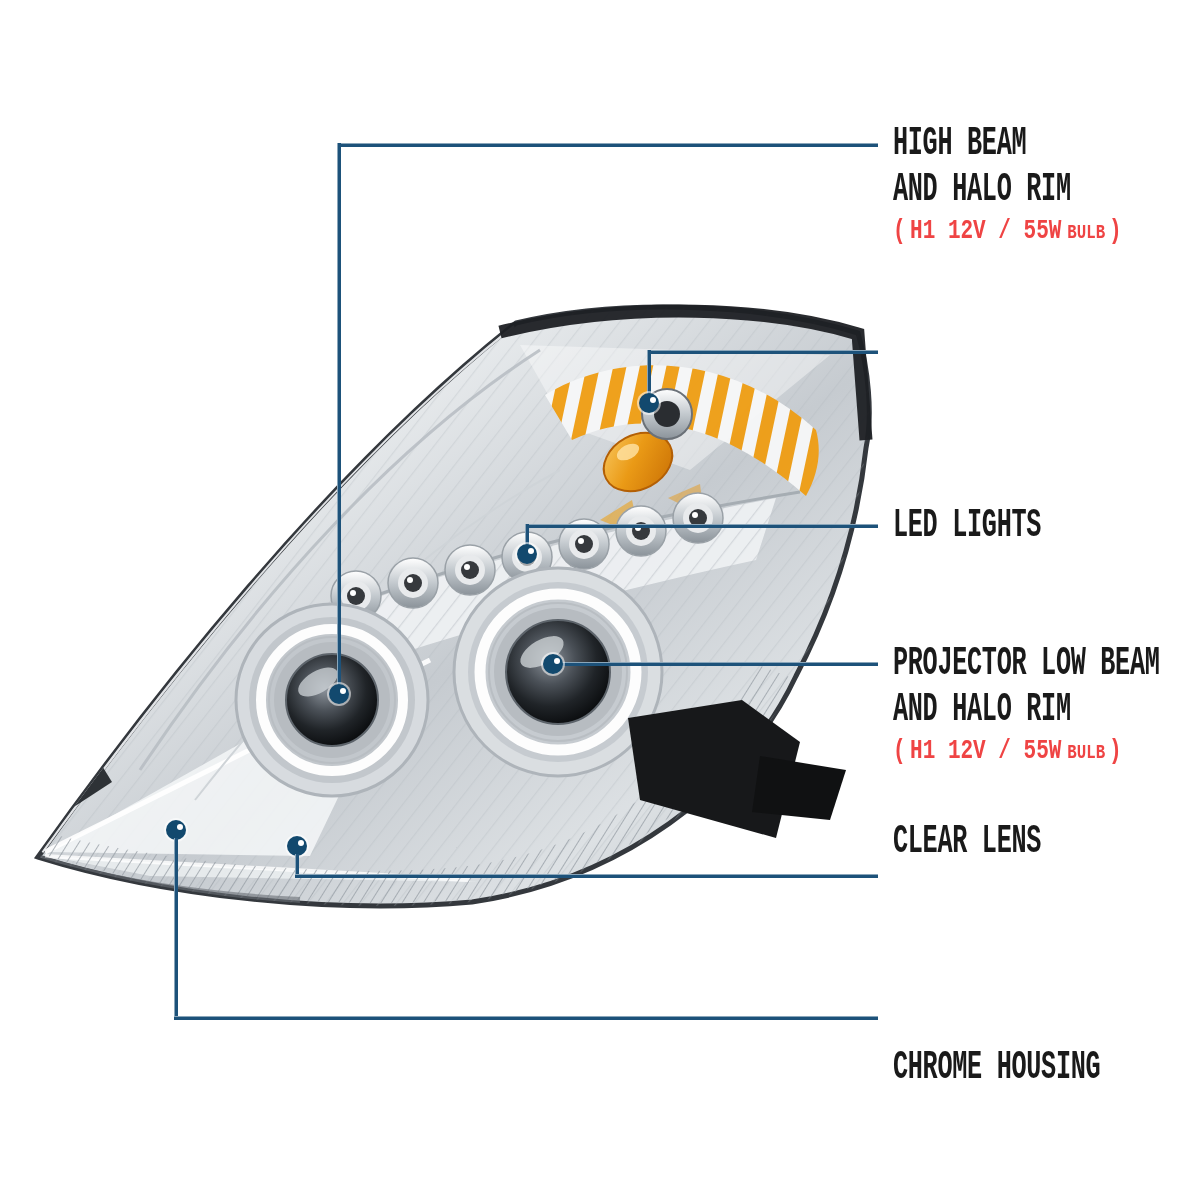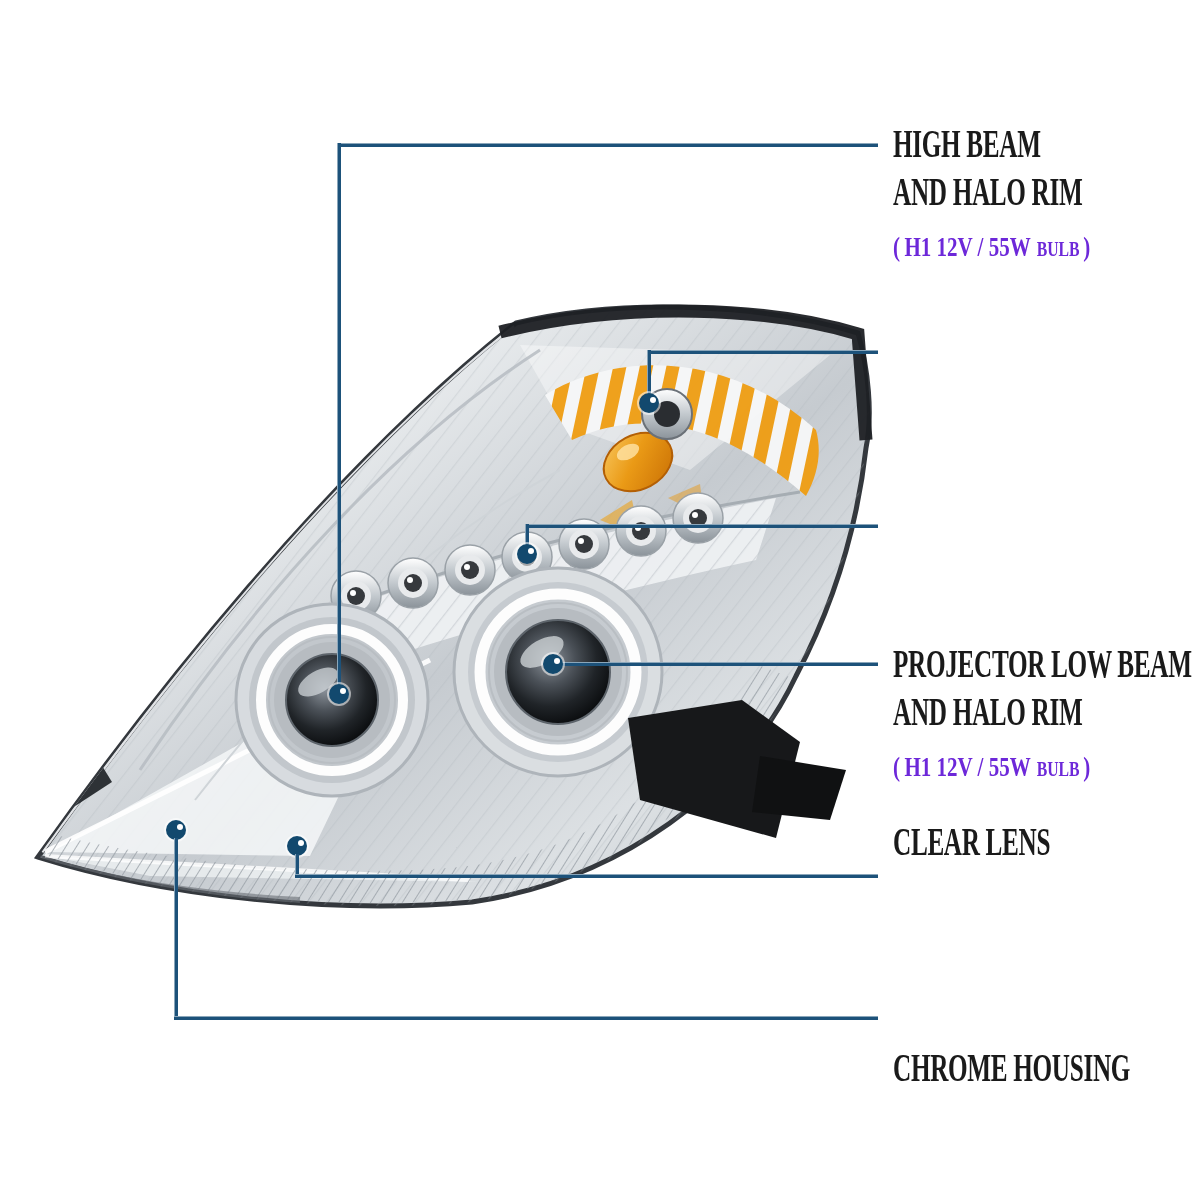--- a/index.html
+++ b/index.html
@@ -1,36 +1,36 @@
 <!DOCTYPE html>
 <html><head>
 <meta charset="utf-8">
 <style>
   html,body{margin:0;padding:0;background:#ffffff;}
   .stage{position:relative;width:1200px;height:1200px;background:#ffffff;overflow:hidden;
-         font-family:Liberation Serif, serif;}
+         font-family:Liberation Mono, monospace;}
   svg{display:block;}
   .art{position:absolute;left:0;top:0;}
 
   
   .hline{position:absolute;height:4px;
          background:linear-gradient(180deg,#8aa6ba 0 1px,#1d527a 1px);}
   .vline{position:absolute;width:4px;
          background:linear-gradient(90deg,#8aa6ba 0 1px,#1d527a 1px);}
   .dot{position:absolute;width:20px;height:20px;border-radius:50%;
        background:#12496e;box-shadow:0 0 0 2px rgba(255,255,255,.55);}
   .dot::after{content:"";position:absolute;left:11px;top:4px;width:6px;height:6px;
        border-radius:50%;background:#ffffff;}
 
   
   .label{position:absolute;left:893px;width:305px;color:#1a1a1a;}
   .t{line-height:40px;white-space:nowrap;}
   .t .cond{display:inline-block;transform:scaleX(.63);transform-origin:left center;
        font-size:40px;font-weight:bold;letter-spacing:-.5px;}
-  .s{line-height:30px;margin-top:12px;white-space:nowrap;color:#6d28d9;}
+  .s{line-height:30px;margin-top:0;white-space:nowrap;color:#ef4444;}
   .s .cond{display:inline-block;transform:scaleX(.75);transform-origin:left center;
        font-weight:bold;font-size:28px;}
   .s .paren{font-weight:bold;}
   .s .open{margin-right:6px;}
   .s .close{margin-left:5px;}
   .s .small{font-size:21px;margin-left:8px;}
 </style>
 </head>
 <body>
 
@@ -202,20 +202,23 @@
     <div class="s"><span class="cond"><span class="paren open">(</span><span>H1 12V / 55W</span><span class="small">BULB</span><span class="paren close">)</span></span></div>
   </div>
 
   <div class="hline" style="left:647px;top:350px;width:231px"></div>
   <div class="vline" style="left:647px;top:350px;height:45px"></div>
   <div class="dot" style="left:639px;top:393px"></div>
 
   <div class="hline" style="left:525px;top:524px;width:353px"></div>
   <div class="vline" style="left:525px;top:524px;height:22px"></div>
   <div class="dot" style="left:517px;top:544px"></div>
+  <div class="label" style="top:506px">
+    <div class="t"><span class="cond">LED LIGHTS</span></div>
+  </div>
 
   <div class="hline" style="left:553px;top:662px;width:325px"></div>
   <div class="dot" style="left:543px;top:654px"></div>
   <div class="label" style="top:644px">
     <div class="t"><span class="cond">PROJECTOR LOW BEAM</span></div>
     <div class="t"><span class="cond">AND HALO RIM</span></div>
     <div class="s"><span class="cond"><span class="paren open">(</span><span>H1 12V / 55W</span><span class="small">BULB</span><span class="paren close">)</span></span></div>
   </div>
 
   <div class="dot" style="left:287px;top:836px"></div>

